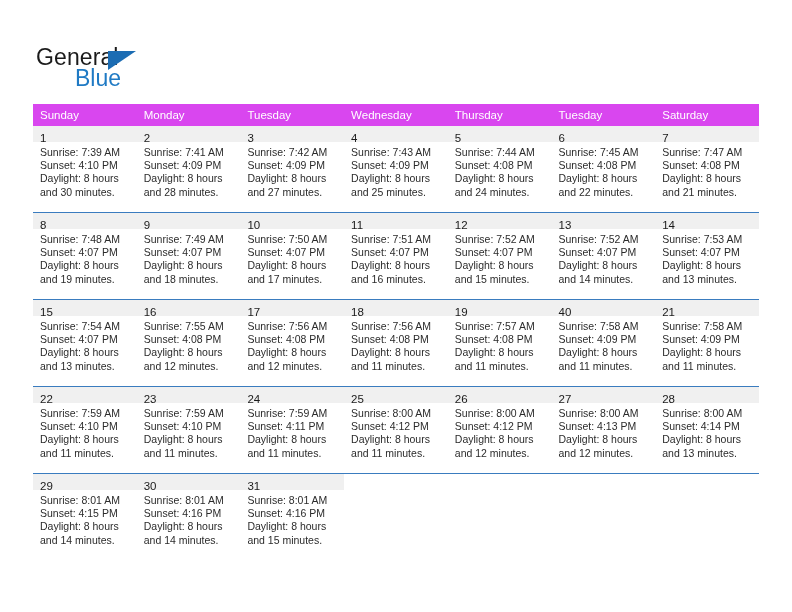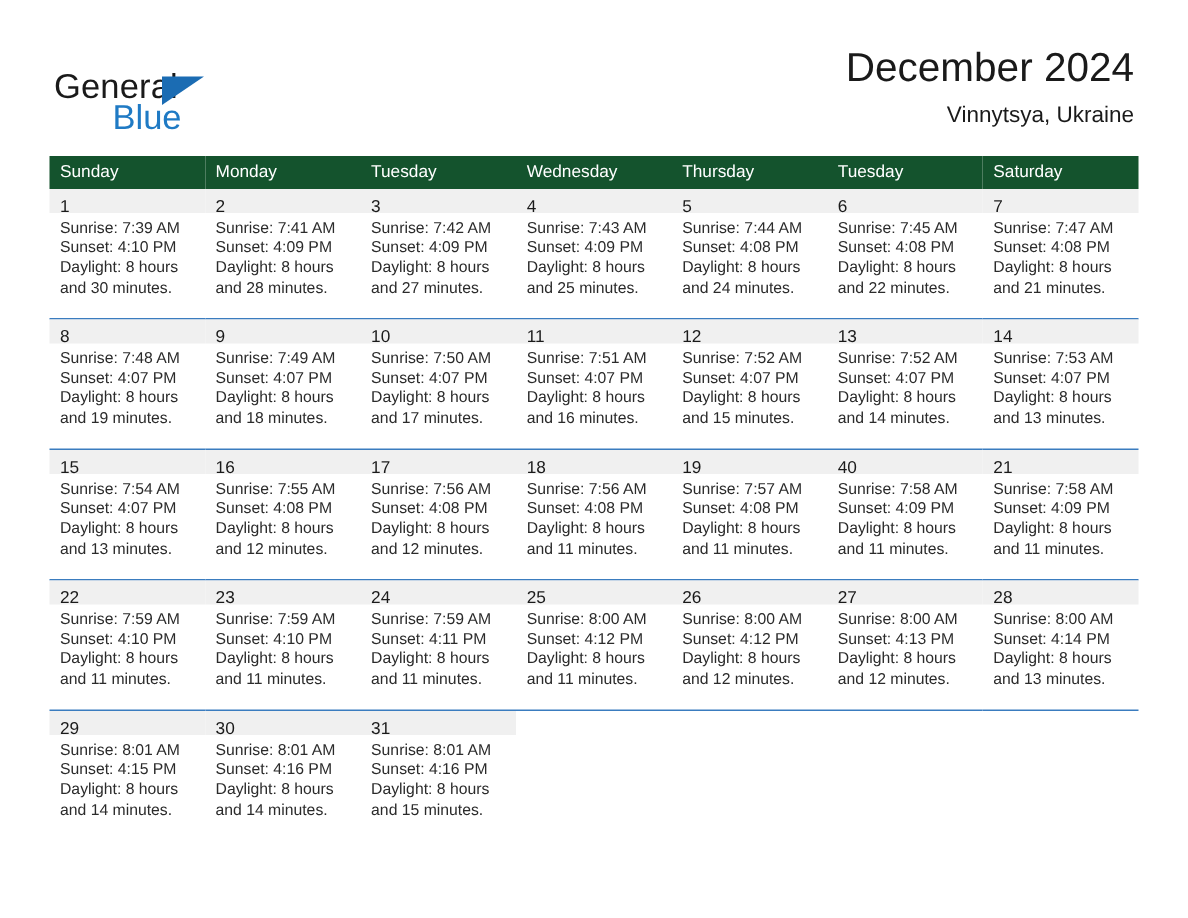--- a/index.html
+++ b/index.html
@@ -89,21 +89,21 @@
   
   .calendar {
     position: absolute;
     left: 33px;
     top: 104px;
     width: 726px;
     border-collapse: collapse;
     table-layout: fixed;
   }
   .calendar th {
-    background: #14532d;
+    background: #d946ef;
     color: #ffffff;
     font-weight: normal;
     font-size: 11.5px;
     text-align: left;
     padding: 4px 0 4px 7px;
     height: 14px;
     border: none;
   }
   .calendar td {
     vertical-align: top;
@@ -156,24 +156,20 @@
 <div class="page">
 
   <div class="header">
 
     <div class="brand">
       <span class="brand-general">General</span>
       <span class="brand-flag"></span>
       <span class="brand-blue">Blue</span>
     </div>
 
-    <div class="title-block">
-      <div class="title-main">December 2024</div>
-      <div class="title-sub">Vinnytsya, Ukraine</div>
-    </div>
 
   </div>
 
   <table class="calendar">
     <thead>
       <tr>
         <th>Sunday</th>
         <th>Monday</th>
         <th>Tuesday</th>
         <th>Wednesday</th>

